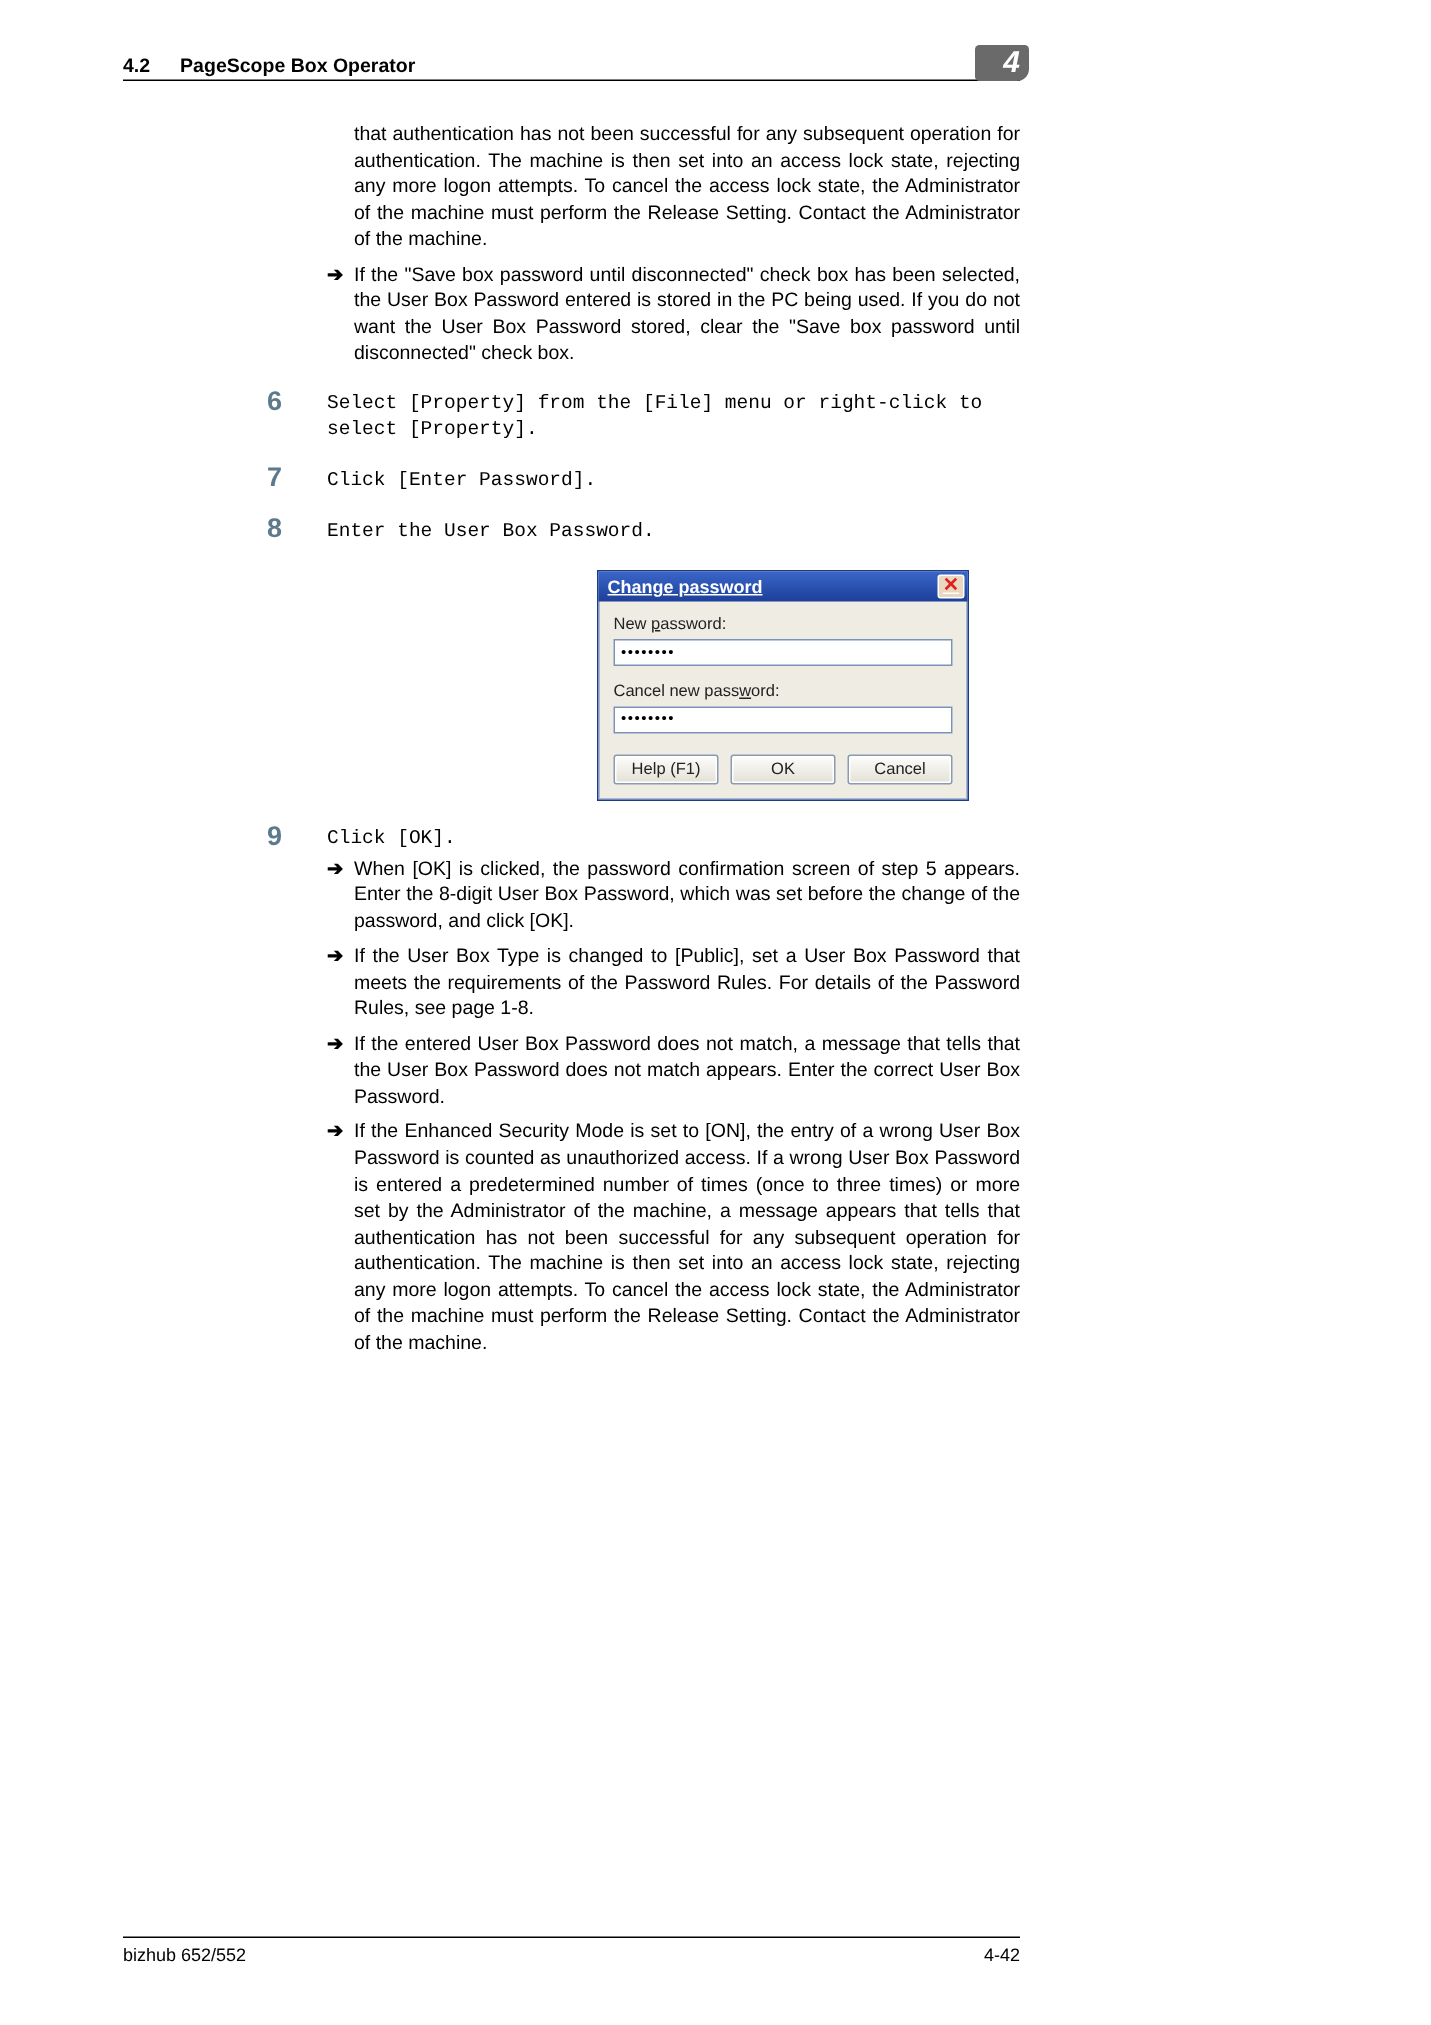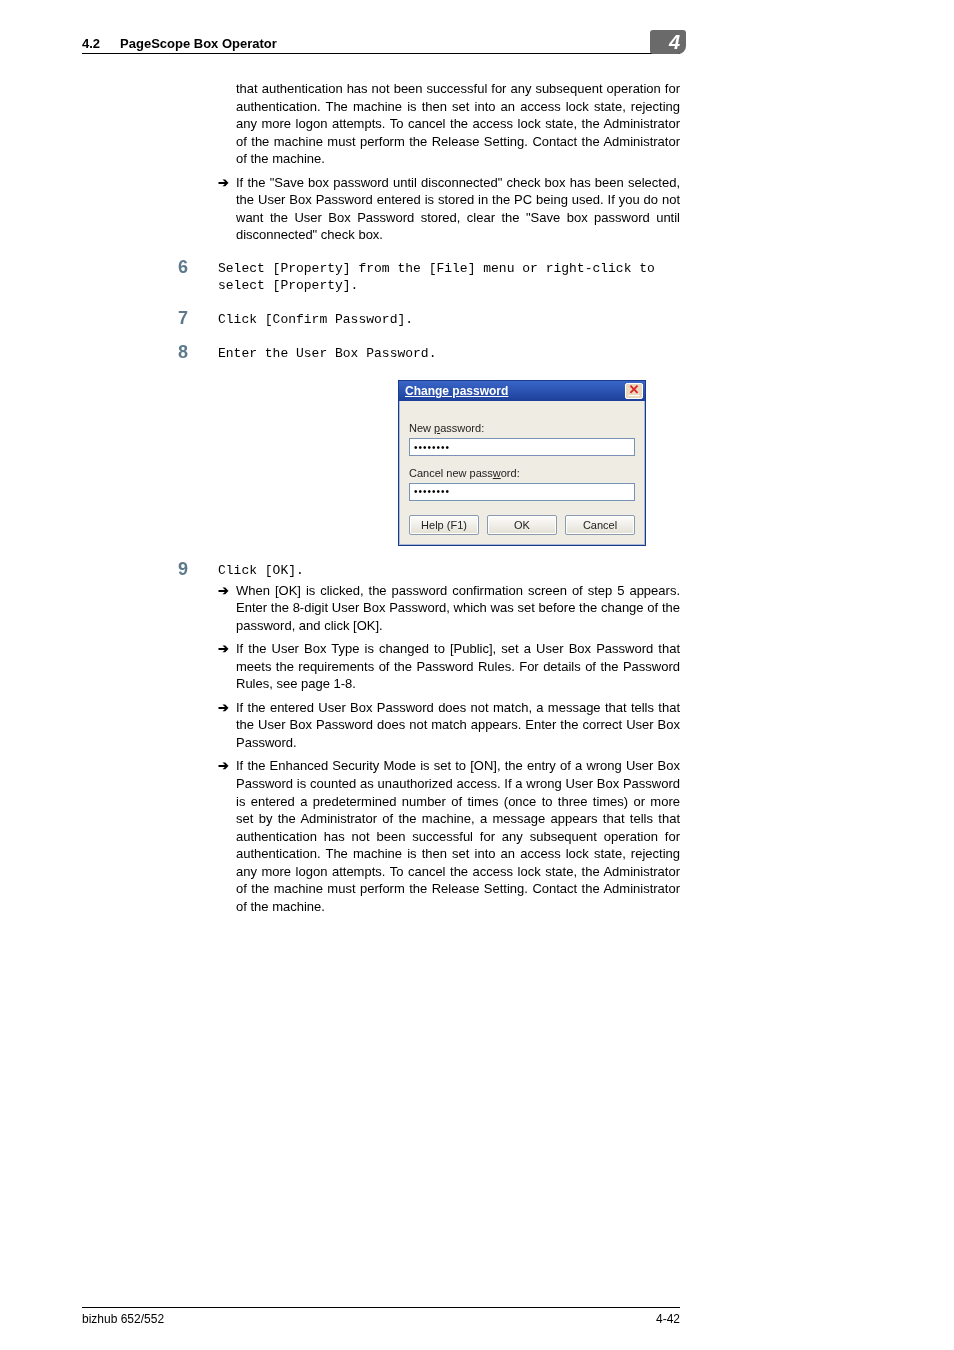--- a/index.html
+++ b/index.html
@@ -117,21 +117,21 @@
     border: 1px solid #fff;
     box-sizing: border-box;
     color: #d22;
     font-weight: bold;
     font-size: 13px;
     line-height: 12px;
     text-align: center;
     border-radius: 2px;
   }
   .dialog-body {
-    padding: 20px 10px 10px 10px;
+    padding: 8px 10px 10px 10px;
     color: #222;
     border-radius: 25px;
   }
   .dlabel {
     margin-bottom: 2px;
     font-size: 11px;
   }
   .dinput {
     width: 100%;
     box-sizing: border-box;
@@ -158,21 +158,21 @@
     height: 20px;
     font-size: 11px;
     border-radius: 2px;
     color: #222;
     box-shadow: 0 0 0 1px #fff inset;
   }
   .footer {
     position: absolute;
     left: 82px;
     right: 82px;
-    bottom: 24px;
+    bottom: 40px;
     border-top: 1px solid #000;
     display: flex;
     justify-content: space-between;
     font-size: 12px;
     padding-top: 4px;
   }
   .underline-hint {
     text-decoration: underline;
   }
 </style>
@@ -198,21 +198,21 @@
       <span class="txt">If the "Save box password until disconnected" check box has been selected, the User Box Password entered is stored in the PC being used. If you do not want the User Box Password stored, clear the "Save box password until disconnected" check box.</span>
     </div>
 
     <div class="num-step">
       <span class="num">6</span>
       <span class="txt">Select [Property] from the [File] menu or right-click to select [Property].</span>
     </div>
 
     <div class="num-step">
       <span class="num">7</span>
-      <span class="txt">Click [Confirm Password].</span>
+      <span class="txt">Click [Enter Password].</span>
     </div>
 
     <div class="num-step">
       <span class="num">8</span>
       <span class="txt">Enter the User Box Password.</span>
     </div>
 
     <div class="dialog-wrap">
       <div class="dialog">
         <div class="dialog-title">

